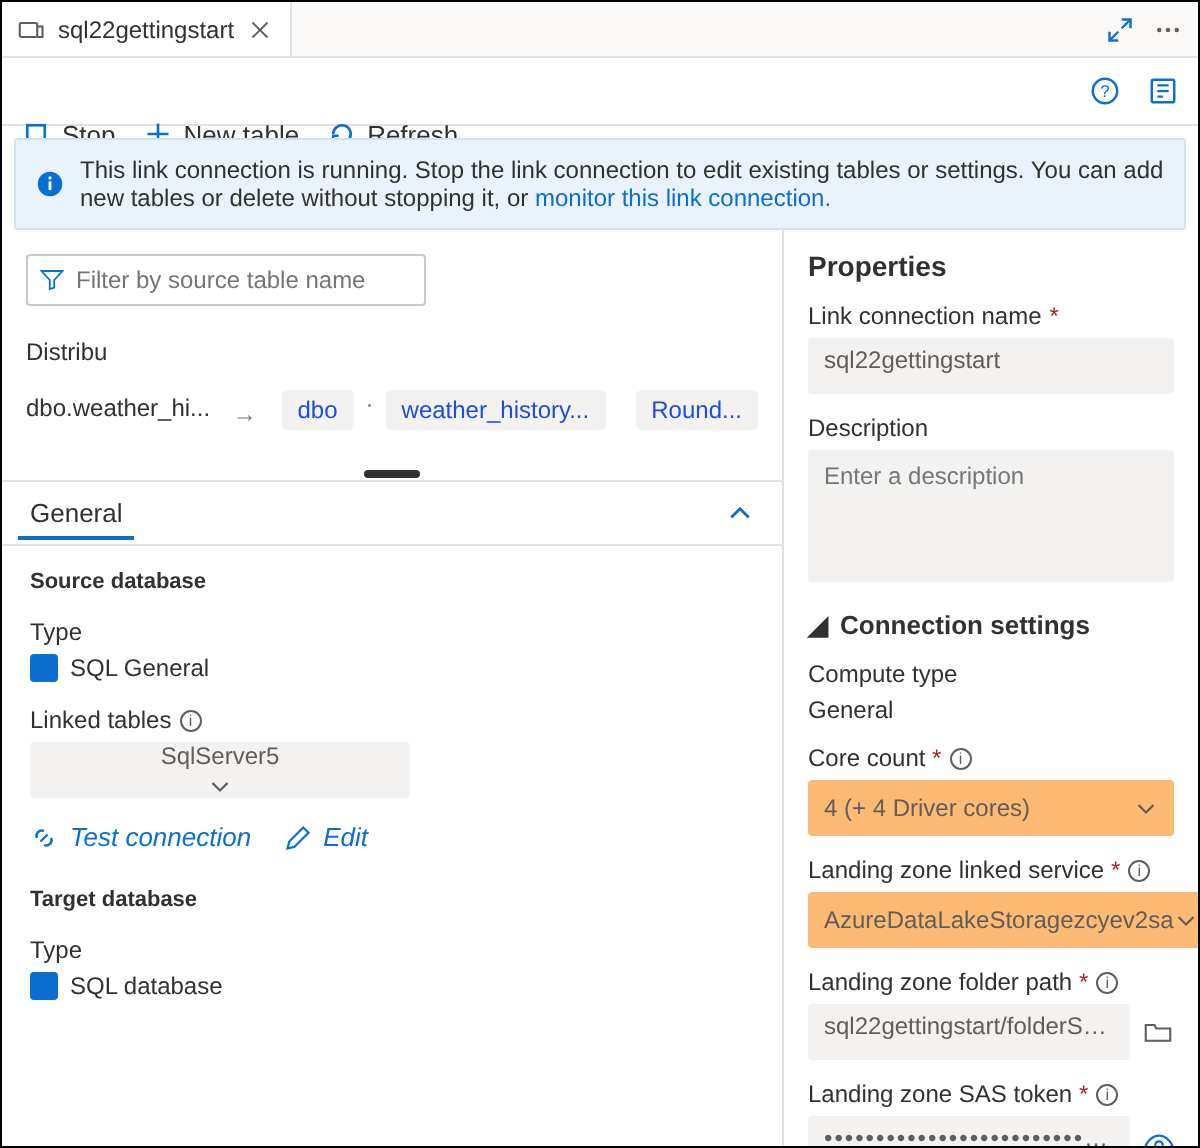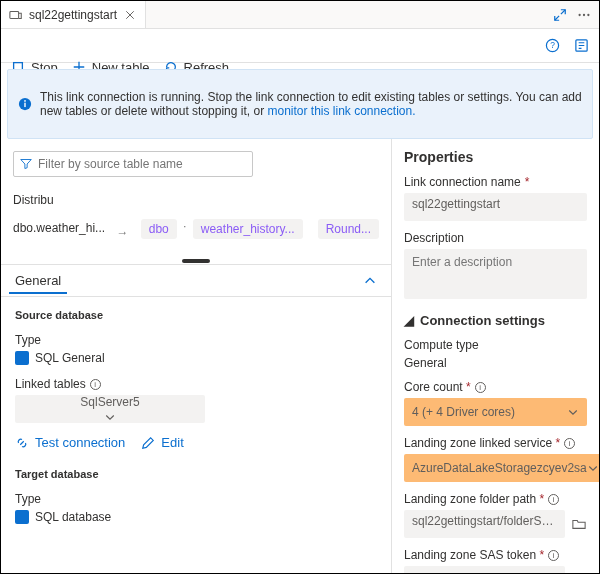--- a/index.html
+++ b/index.html
@@ -10,63 +10,63 @@
   .tab { display: flex; align-items: center; padding: 0 8px; gap: 6px; background: #fff; border-right: 1px solid #e1e1e1; font-size: 12px; color: #323130; }
   .tab .tab-icon { width: 14px; height: 14px; display: inline-flex; }
   .tab .close-x { width: 14px; height: 14px; display: inline-flex; align-items: center; justify-content: center; }
   .tab-right { margin-left: auto; display: flex; align-items: center; gap: 10px; padding-right: 8px; }
   .icon { display: inline-flex; align-items: center; justify-content: center; }
   
   .toolbar { height: 34px; border-bottom: 1px solid #e1e1e1; display: flex; align-items: center; gap: 14px; padding: 0 10px; font-size: 13px; }
   .tool-btn { display: inline-flex; align-items: center; gap: 6px; color: #323130; cursor: pointer; margin-top: 43px; }
   .toolbar .spacer { flex: 1; }
   
-  .banner { display: flex; gap: 8px; padding: 20px 10px; background: #eaf2fb; border: 1px solid #d0e3f5; margin: 6px 6px 0 6px; font-size: 12px; color: #323130; border-radius: 2px; }
+  .banner { display: flex; gap: 8px; padding: 8px 10px; background: #eaf2fb; border: 1px solid #d0e3f5; margin: 6px 6px 0 6px; font-size: 12px; color: #323130; border-radius: 2px; }
   .banner .link { color: #0b6fcf; cursor: pointer; }
   
   .main { flex: 1; display: flex; min-height: 0; }
   .left-col { width: 390px; display: flex; flex-direction: column; min-height: 0; }
   .right-col { flex: 1; border-left: 1px solid #e1e1e1; padding: 10px 12px; overflow-y: hidden; display: flex; flex-direction: column; gap: 10px; }
   
   .tables { padding: 12px; display: flex; flex-direction: column; gap: 12px; flex: 0 0 auto; }
-  .filter { display: inline-flex; align-items: center; gap: 6px; height: 26px; width: 240px; border: 1px solid #c8c8c8; padding: 0 6px; color: #767676; border-radius: 2px; }
+  .filter { display: inline-flex; align-items: center; gap: 6px; height: 26px; width: 200px; border: 1px solid #c8c8c8; padding: 0 6px; color: #767676; border-radius: 2px; }
   .filter input { border: none; outline: none; font-size: 12px; flex:1; color:#323130; background: transparent; }
   .grid { font-size: 12px; }
   .grid-header { display: flex; color: #323130; font-weight: 400; padding: 4px 0; border-bottom: 1px solid #ffffff; }
   .col-src { width: 130px; }
   .col-tgt { width: 180px; display:flex; gap:6px; }
   .col-dist { flex: 1; }
   .grid-row { display: flex; align-items: center; height: 34px; }
-  .pill { background: #f3f2f1; color: #8b5cf6; padding: 3px 8px; border-radius: 3px; font-size: 12px; display:inline-block; }
+  .pill { background: #f3f2f1; color: #1d4ed8; padding: 3px 8px; border-radius: 3px; font-size: 12px; display:inline-block; }
   .arrow-sep { margin: 0 8px; color:#767676; }
   .src-name { display:inline-block; max-width:100px; overflow:hidden; text-overflow:ellipsis; white-space:nowrap; }
   
   .drag-bar { height: 6px; display:flex; justify-content:center; align-items:center; }
   .drag-bar .grip { width:28px; height:4px; background:#323130; border-radius:2px; }
   
   .section-wrap { border-top:1px solid #e1e1e1; padding: 0; display:flex; flex-direction:column; flex:1; min-height:0; overflow:hidden; }
   .section-tabs { display:flex; align-items:center; height:32px; border-bottom:1px solid #e1e1e1; padding:0 8px; }
   .section-tab { padding:6px 6px 4px 6px; border-bottom:2px solid #0b6fcf; font-size:13px; }
   .chev { margin-left:auto; color:#0b6fcf; font-size:14px; padding-right:6px; }
   .section-body { padding:12px 14px; display:flex; flex-direction:column; gap:12px; overflow:hidden; }
   .subhead { font-weight:600; font-size:11px; }
   .kv { display:flex; flex-direction:column; gap:4px; }
   .kv .lbl { font-size:12px; color:#323130; display:flex; align-items:center; gap:4px;}
   .srv-row { display:flex; align-items:center; gap:6px; font-size:12px;}
   .srv-row .srv-icon { width:14px; height:14px; background:#0b6fcf; border-radius:2px; display:inline-block;}
   .readonly-box { height:28px; background:#f3f2f1; display:flex; align-items:center; padding:0 8px; color:#605e5c; width:190px; justify-content:space-between; border-radius:2px;flex-direction:column;}
   .actions { display:flex; gap:16px; }
-  .link-btn { display:inline-flex; align-items:center; gap:6px; color:#0b6fcf; cursor:pointer; font-size:13px;}
+  .link-btn { display:inline-flex; align-items:center; gap:6px; color:#0b6fcf; cursor:pointer; font-size:13px;font-style:italic;}
   
   .panel-title { font-weight:600; font-size:14px; }
   .field { display:flex; flex-direction:column; gap:4px; }
   .req::after { content:" *"; color:#a4262c;}
   .fld-label { font-size:12px; color:#323130; display:flex; align-items:center; gap:4px;}
   .ro-input { background:#f3f2f1; height:28px; padding:4px 8px; color:#605e5c; border-radius:2px; white-space:nowrap; overflow:hidden; text-overflow:ellipsis;}
-  .textarea { background:#f3f2f1; height:50px; padding:6px 8px; color:#767676; border-radius:2px;}
+  .textarea { background:#f3f2f1; height:66px; padding:6px 8px; color:#767676; border-radius:2px;}
   .combo { background:#fdba74; height:28px; display:flex; align-items:center; justify-content:space-between; padding:0 8px; color:#605e5c; border-radius:2px;}
   .combo .chev-d { color:#605e5c;}
   .pw { letter-spacing:1px;}
   .field-row { display:flex; align-items:center; gap:6px;}
   .edit-icon, .eye-icon, .folder-icon { color:#605e5c; width:16px; height:16px; display:inline-flex; align-items:center; justify-content:center;}
   .section-header { display:flex; align-items:center; gap:6px; font-weight:600; margin-top:4px; font-size:13px;}
   svg { display:block; }
   .info-i { width:11px; height:11px; border:1px solid #605e5c; border-radius:50%; display:inline-flex; align-items:center; justify-content:center; font-size:8px; color:#605e5c;}
 </style>
 </head>

